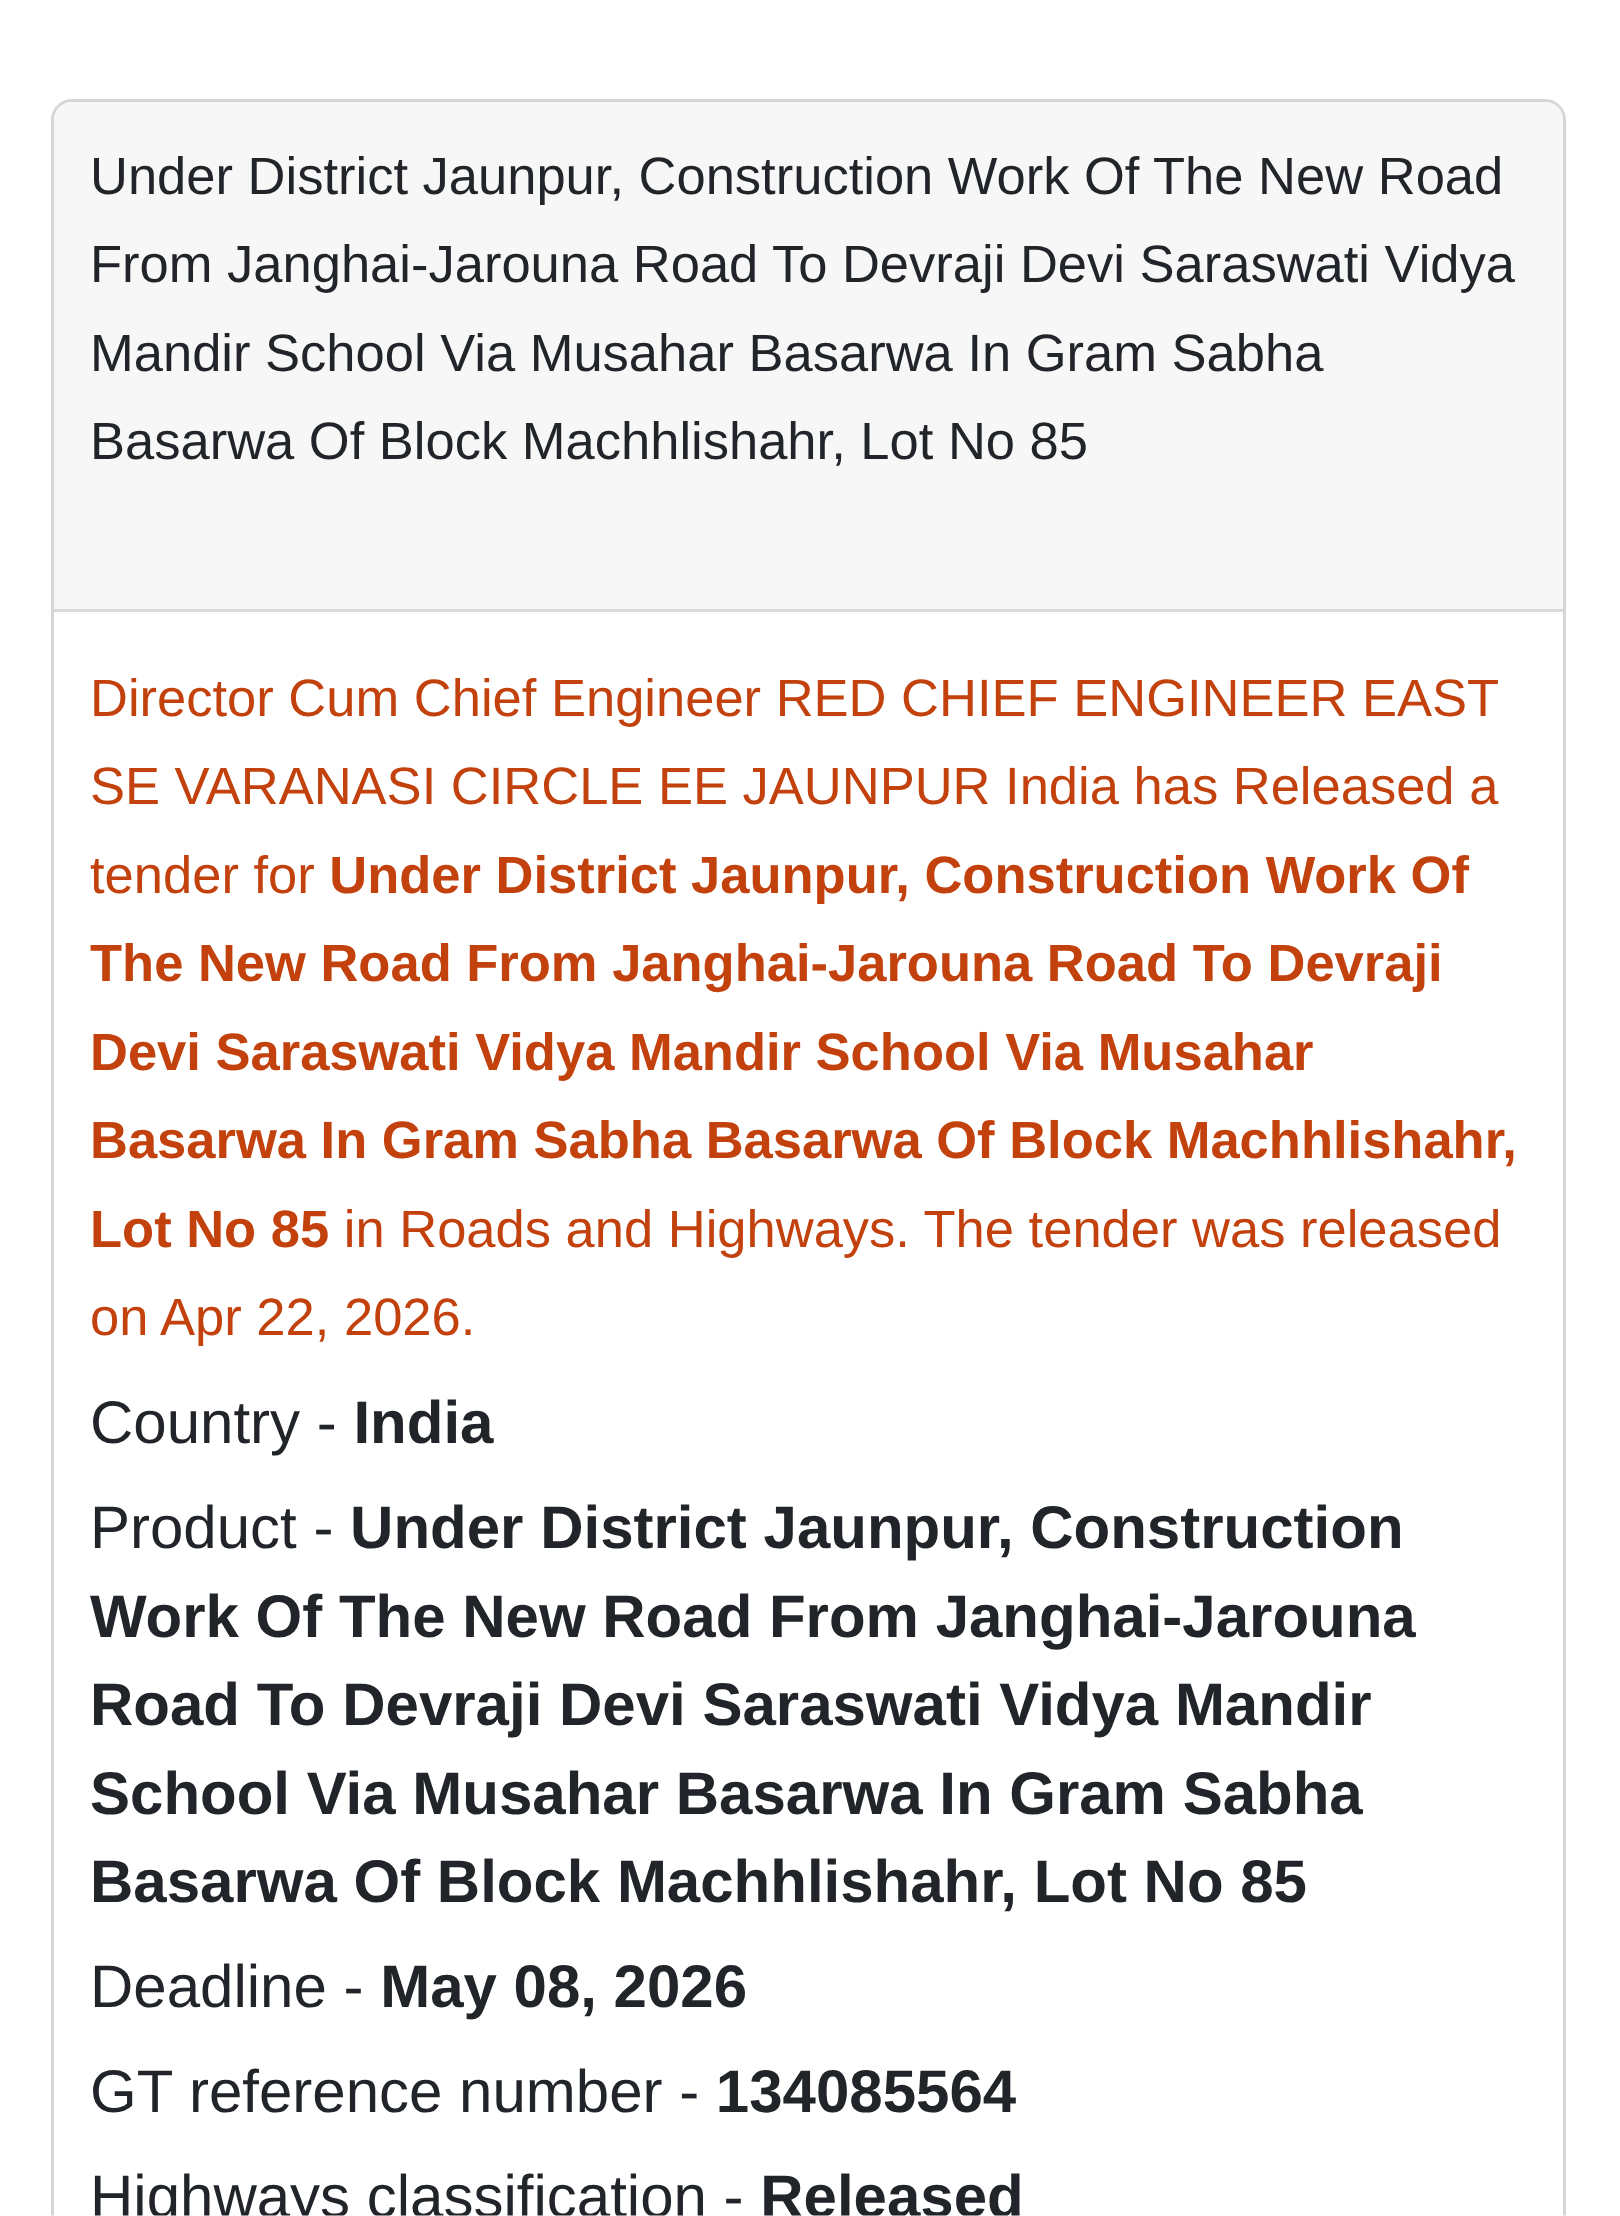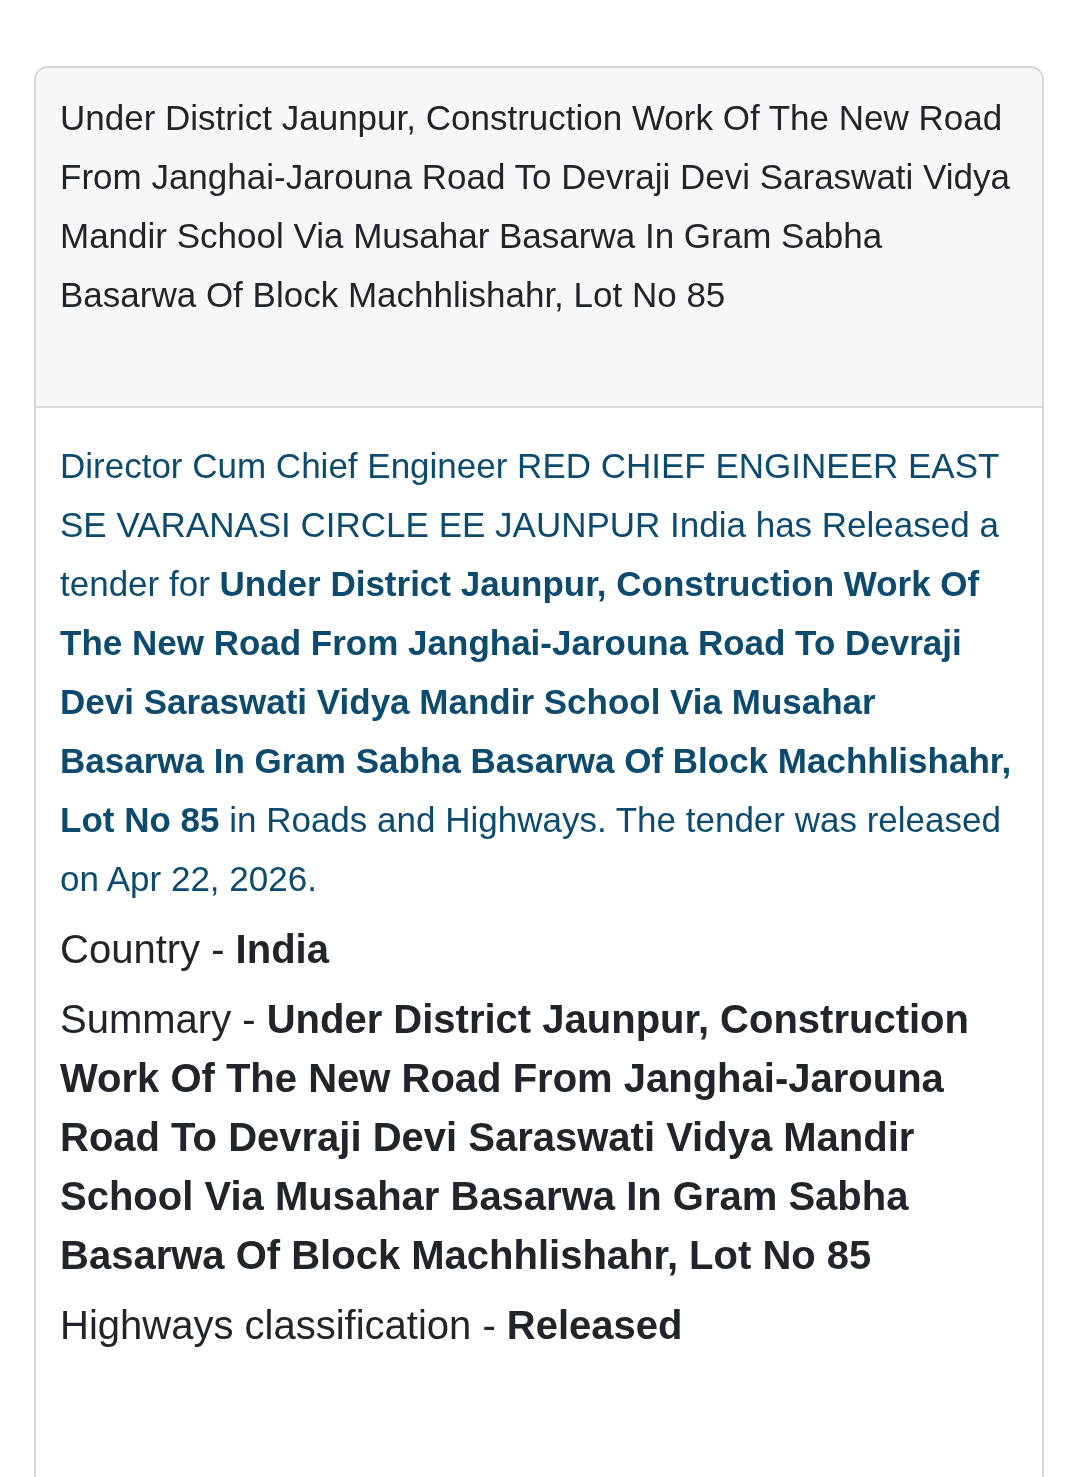--- a/index.html
+++ b/index.html
@@ -44,21 +44,21 @@
       font-weight: normal;
       color: #212529;
     }
     .card-body {
       padding: 18px 24px 0 24px;
     }
     .intro {
       font-size: 35px;
       line-height: 59px;
       margin: 10px 0 12px 0;
-      color: #0c4a6e;
+      color: #c2410c;
     }
     .intro b { font-weight: bold; }
     .detail {
       font-size: 40px;
       line-height: 59px;
       margin: 0 0 11px 0;
       color: #212529;
     }
     .detail .label { font-weight: normal; }
     .detail .value { font-weight: bold; }
@@ -77,21 +77,23 @@
 <div class="page">
   <div class="card">
     <div class="card-header">
       <p class="card-title">Under District Jaunpur, Construction Work Of The New Road From Janghai-Jarouna Road To Devraji Devi Saraswati Vidya Mandir School Via Musahar Basarwa In Gram Sabha Basarwa Of Block Machhlishahr, Lot No 85</p>
     </div>
     <div class="card-body">
       <p class="intro"><span>Director Cum Chief Engineer RED CHIEF ENGINEER EAST SE VARANASI CIRCLE EE JAUNPUR India has Released a tender for </span><b>Under District Jaunpur, Construction Work Of The New Road From Janghai-Jarouna Road To Devraji Devi Saraswati Vidya Mandir School Via Musahar Basarwa In Gram Sabha Basarwa Of Block Machhlishahr, Lot No 85</b><span> in Roads and Highways. The tender was released on Apr 22, 2026.</span></p>
 
       <p class="detail"><span class="label">Country - </span><span class="value">India</span></p>
 
-      <p class="detail"><span class="label">Summary - </span><span class="value">Under District Jaunpur, Construction Work Of The New Road From Janghai-Jarouna Road To Devraji Devi Saraswati Vidya Mandir School Via Musahar Basarwa In Gram Sabha Basarwa Of Block Machhlishahr, Lot No 85</span></p>
+      <p class="detail"><span class="label">Product - </span><span class="value">Under District Jaunpur, Construction Work Of The New Road From Janghai-Jarouna Road To Devraji Devi Saraswati Vidya Mandir School Via Musahar Basarwa In Gram Sabha Basarwa Of Block Machhlishahr, Lot No 85</span></p>
 
+      <p class="detail"><span class="label">Deadline - </span><span class="value">May 08, 2026</span></p>
 
+      <p class="detail"><span class="label">GT reference number - </span><span class="value">134085564</span></p>
 
       <p class="detail"><span class="label">Highways classification - </span><span class="value">Released</span></p>
     </div>
   </div>
   <div class="bottom-bar"></div>
 </div>
 
 </body></html>

